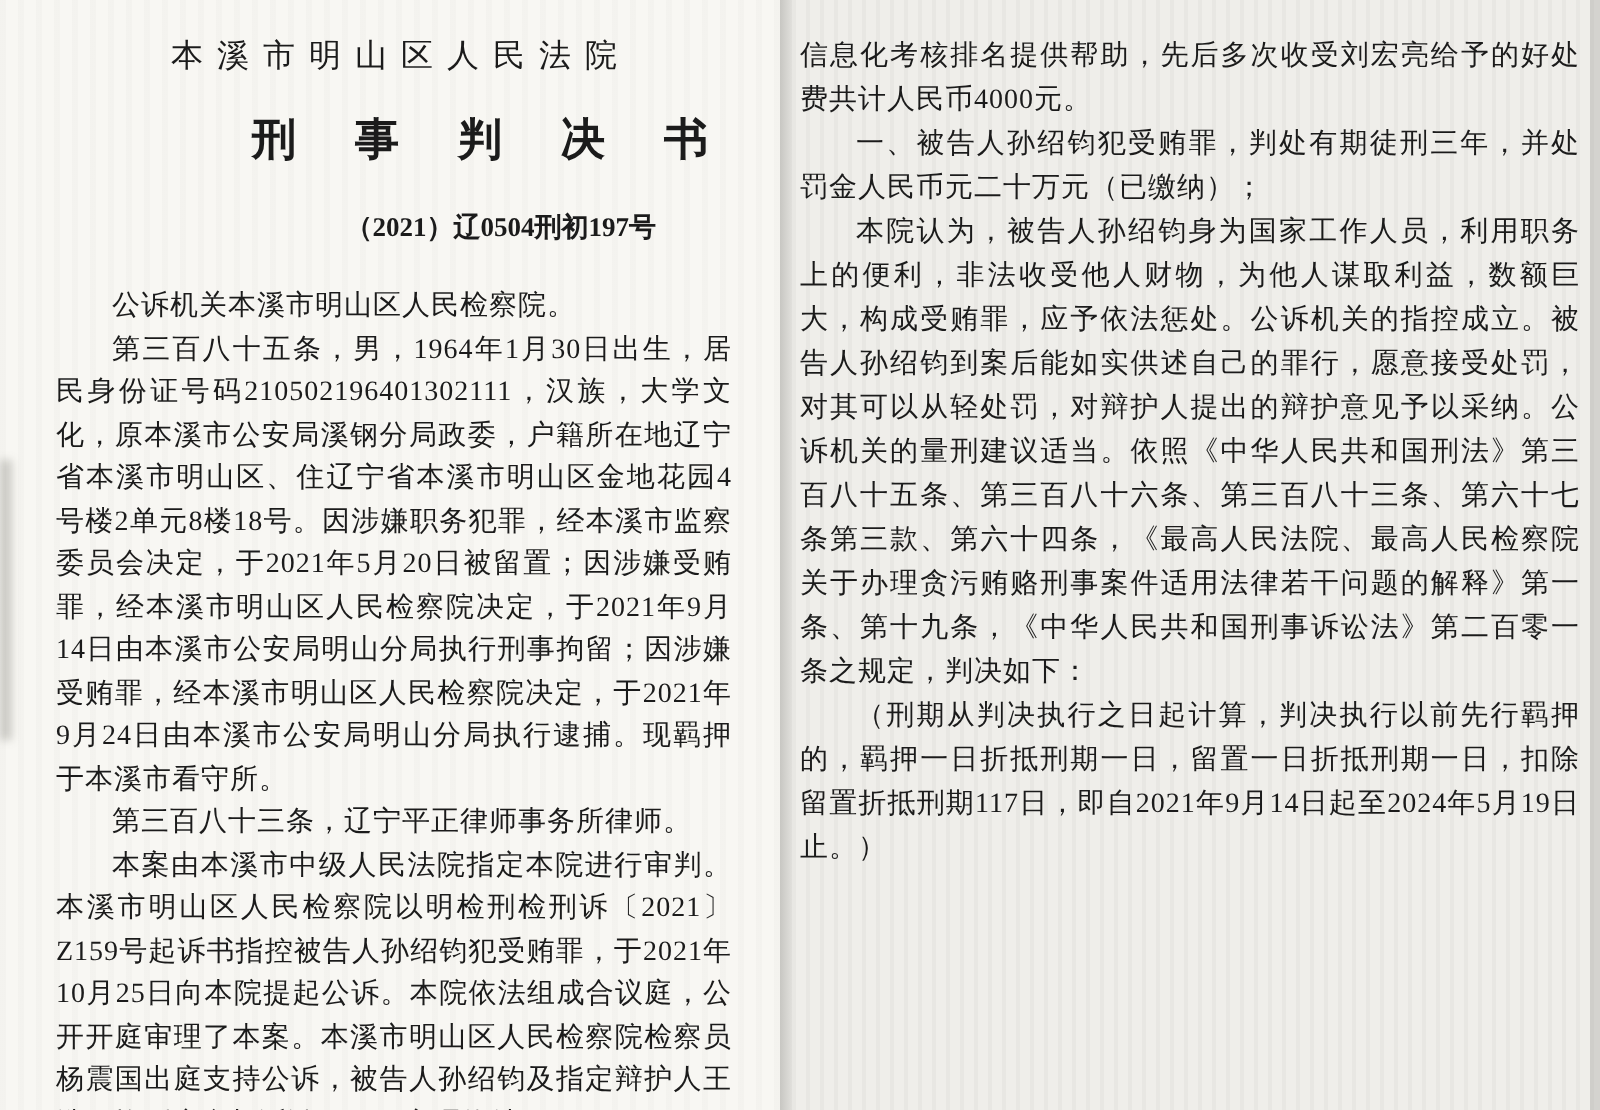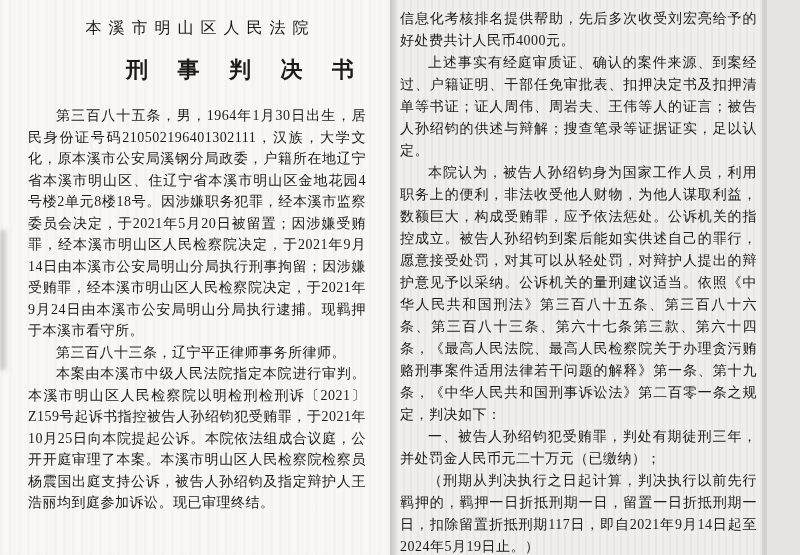--- a/index.html
+++ b/index.html
@@ -24,25 +24,25 @@
     height: 555px; overflow: hidden; position: relative;
   }
   .page-left {
     width: 390px;
     background-color: var(--paper-left);
     background-image: repeating-linear-gradient(90deg,
       rgba(140,140,135,0.04) 0 3px, rgba(0,0,0,0) 3px 9px);
     padding: 0 24px 0 28px;
   }
   .page-right {
-    width: 371px;
+    width: 404px;
     background-color: var(--paper-right);
     background-image: repeating-linear-gradient(90deg,
       rgba(120,120,115,0.06) 0 2px, rgba(0,0,0,0) 2px 7px);
-    padding: 8px 10px 0 4px;
+    padding: 18px 10px 0 4px;
   }
   .gutter {
     width: 6px; height: 555px;
     background: linear-gradient(90deg, rgba(60,60,55,0.18), rgba(60,60,55,0.03));
   }
   h1.court-name {
     margin: 18px 0 0 0;
     font-size: 16px; font-weight: normal;
     text-align: center; letter-spacing: 7px; padding-left: 7px;
     white-space: nowrap;
@@ -80,32 +80,33 @@
 </style>
 </head>
 <body>
 
 <div class="scan">
 
   <section class="page page-left">
     <div class="edge-shade-left"></div>
     <h1 class="court-name">本溪市明山区人民法院</h1>
     <h2 class="doc-type">刑 事 判 决 书</h2>
+    <div class="case-no">（2021）辽0504刑初197号</div>
     <div class="body-text">
+      <p>公诉机关本溪市明山区人民检察院。</p>
       <p>第三百八十五条，男，1964年1月30日出生，居民身份证号码210502196401302111，汉族，大学文化，原本溪市公安局溪钢分局政委，户籍所在地辽宁省本溪市明山区、住辽宁省本溪市明山区金地花园4号楼2单元8楼18号。因涉嫌职务犯罪，经本溪市监察委员会决定，于2021年5月20日被留置；因涉嫌受贿罪，经本溪市明山区人民检察院决定，于2021年9月14日由本溪市公安局明山分局执行刑事拘留；因涉嫌受贿罪，经本溪市明山区人民检察院决定，于2021年9月24日由本溪市公安局明山分局执行逮捕。现羁押于本溪市看守所。</p>
       <p>第三百八十三条，辽宁平正律师事务所律师。</p>
       <p>本案由本溪市中级人民法院指定本院进行审判。本溪市明山区人民检察院以明检刑检刑诉〔2021〕Z159号起诉书指控被告人孙绍钧犯受贿罪，于2021年10月25日向本院提起公诉。本院依法组成合议庭，公开开庭审理了本案。本溪市明山区人民检察院检察员杨震国出庭支持公诉，被告人孙绍钧及指定辩护人王浩丽均到庭参加诉讼。现已审理终结。</p>
 
     </div>
   </section>
 
   <div class="gutter"></div>
 
   <section class="page page-right">
     <div class="edge-shade-right"></div>
     <p class="no-indent">信息化考核排名提供帮助，先后多次收受刘宏亮给予的好处费共计人民币4000元。</p>
-    <p>上述事实有经庭审质证、确认的案件来源、到案经过、户籍证明、干部任免审批表、扣押决定书及扣押清单等书证；证人周伟、周岩夫、王伟等人的证言；被告人孙绍钧的供述与辩解；搜查笔录等证据证实，足以认定。</p>
+    <p>一、被告人孙绍钧犯受贿罪，判处有期徒刑三年，并处罚金人民币元二十万元（已缴纳）；</p>
     <p>本院认为，被告人孙绍钧身为国家工作人员，利用职务上的便利，非法收受他人财物，为他人谋取利益，数额巨大，构成受贿罪，应予依法惩处。公诉机关的指控成立。被告人孙绍钧到案后能如实供述自己的罪行，愿意接受处罚，对其可以从轻处罚，对辩护人提出的辩护意见予以采纳。公诉机关的量刑建议适当。依照《中华人民共和国刑法》第三百八十五条、第三百八十六条、第三百八十三条、第六十七条第三款、第六十四条，《最高人民法院、最高人民检察院关于办理贪污贿赂刑事案件适用法律若干问题的解释》第一条、第十九条，《中华人民共和国刑事诉讼法》第二百零一条之规定，判决如下：</p>
-    <p>一、被告人孙绍钧犯受贿罪，判处有期徒刑三年，并处罚金人民币元二十万元（已缴纳）；</p>
     <p>（刑期从判决执行之日起计算，判决执行以前先行羁押的，羁押一日折抵刑期一日，留置一日折抵刑期一日，扣除留置折抵刑期117日，即自2021年9月14日起至2024年5月19日止。）</p>
   </section>
 
 </div>
 
 </body></html>

